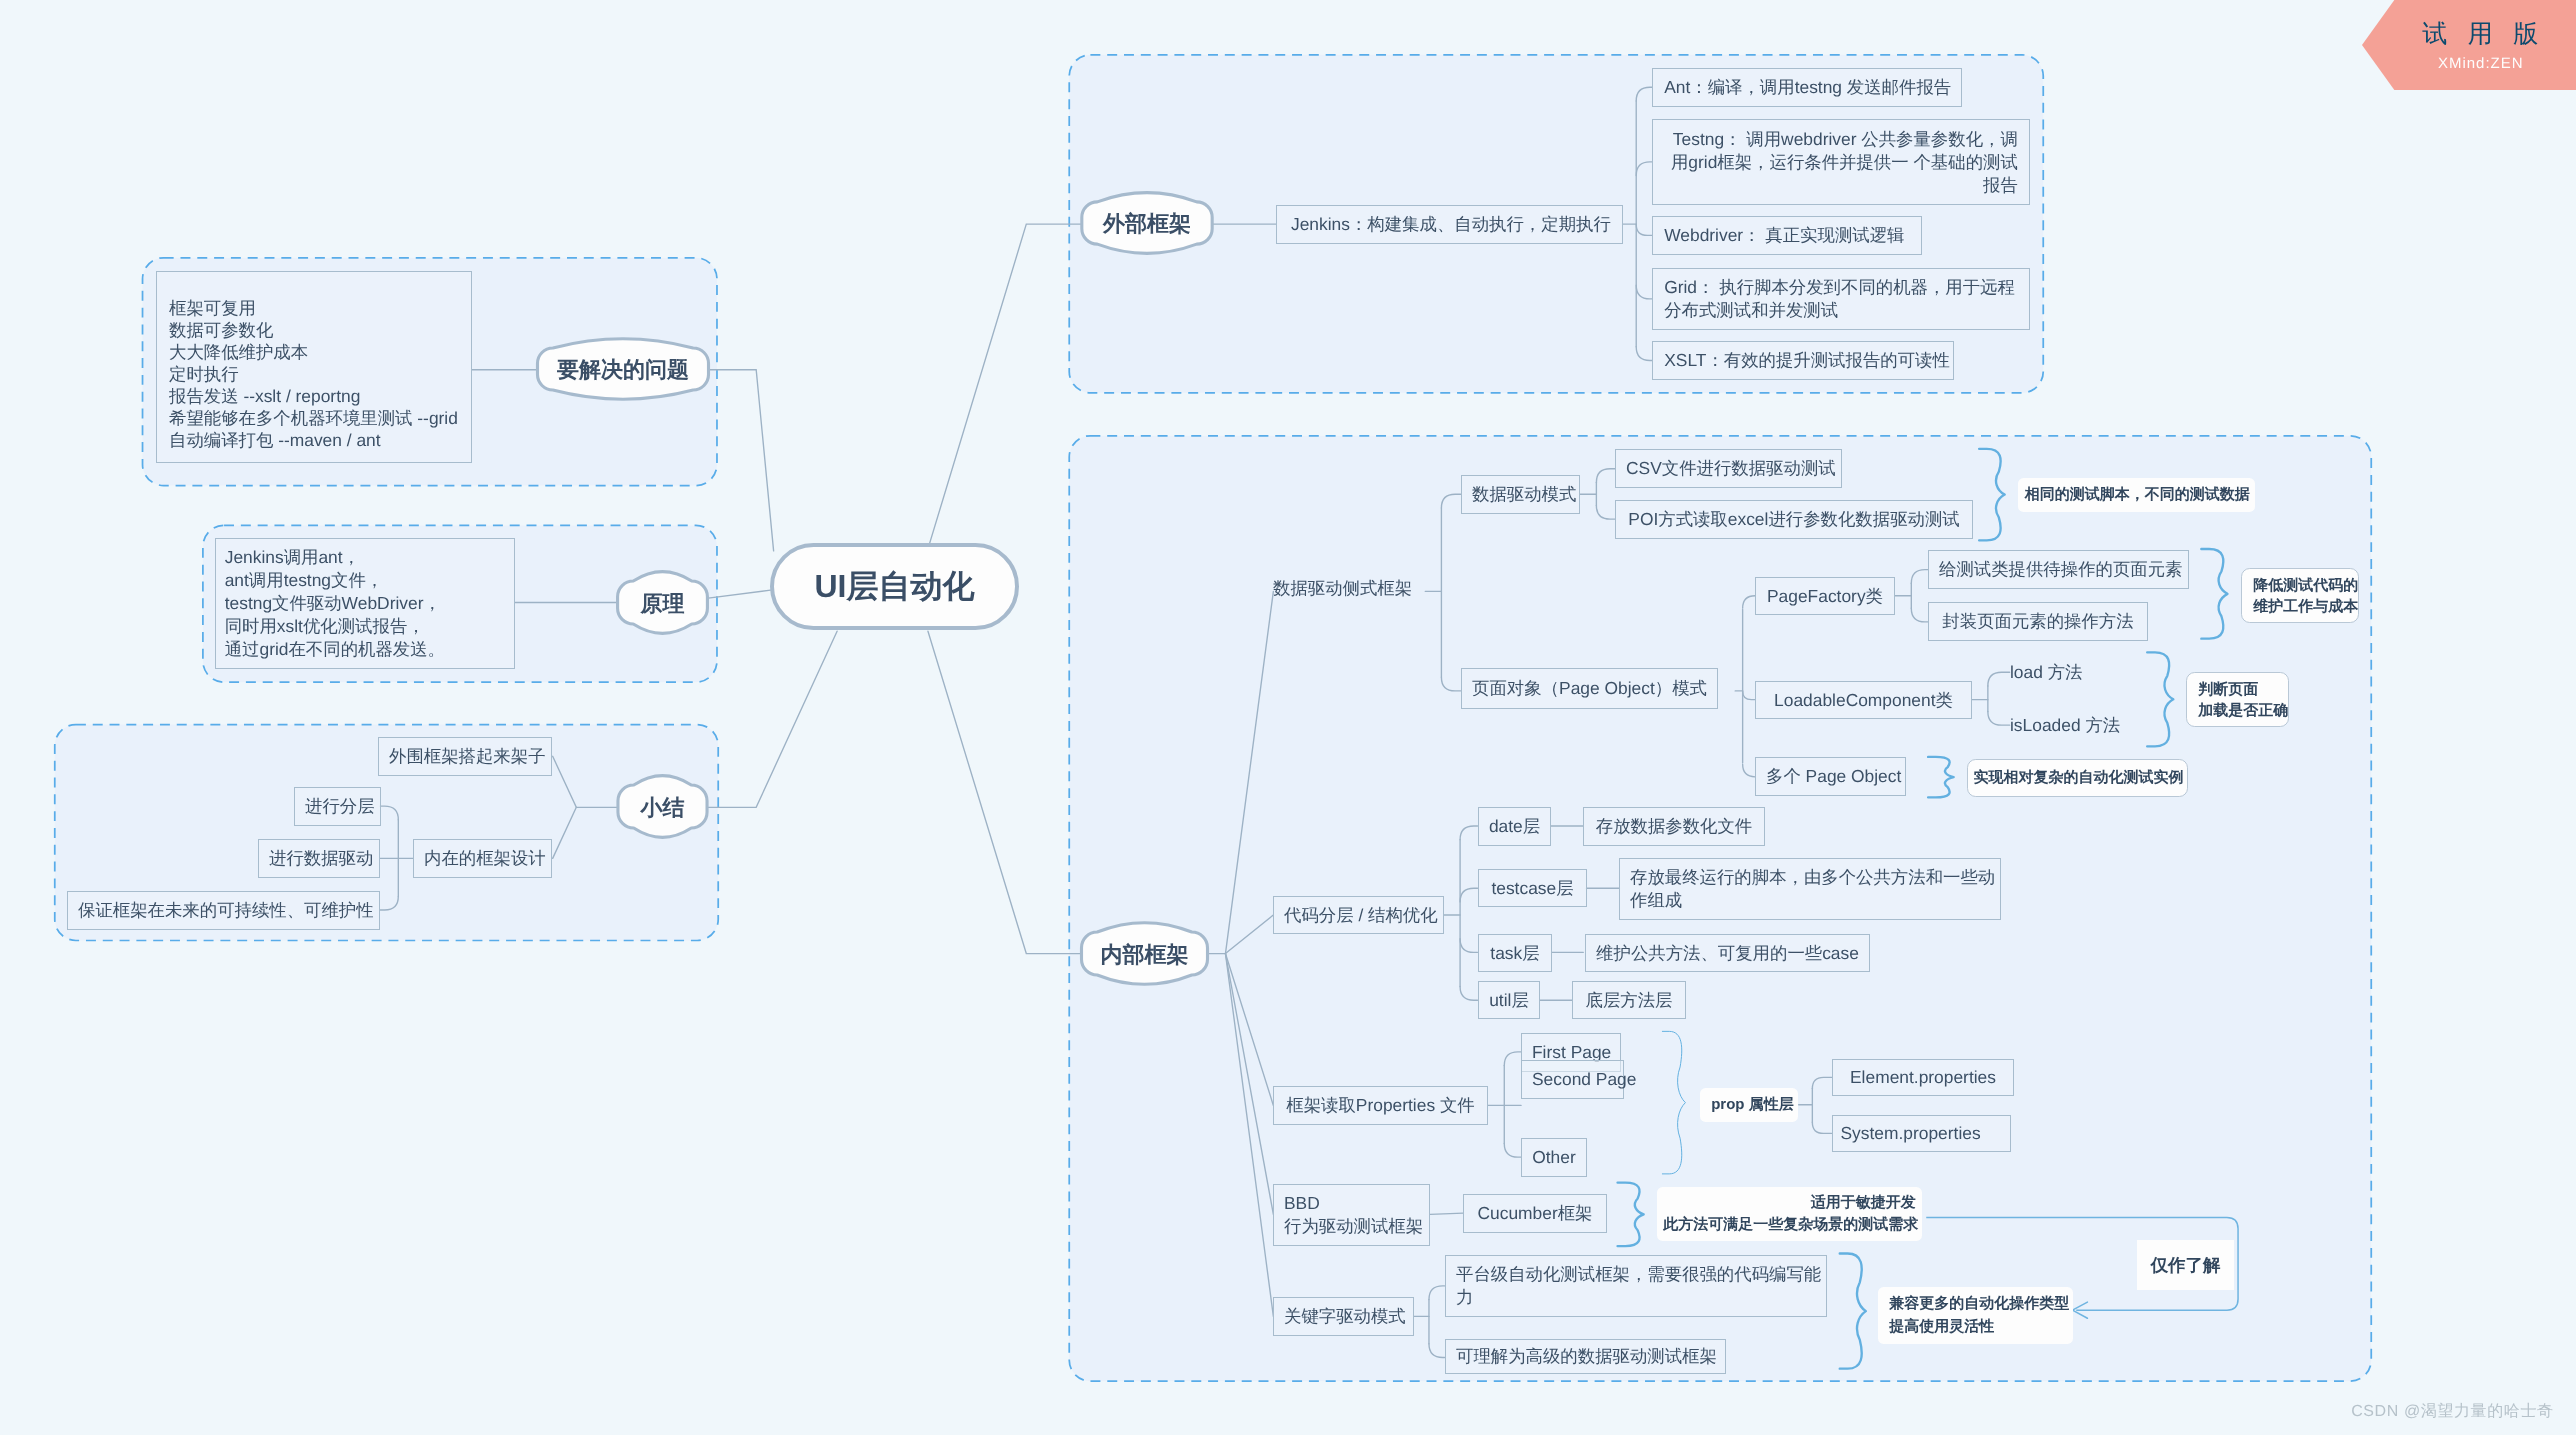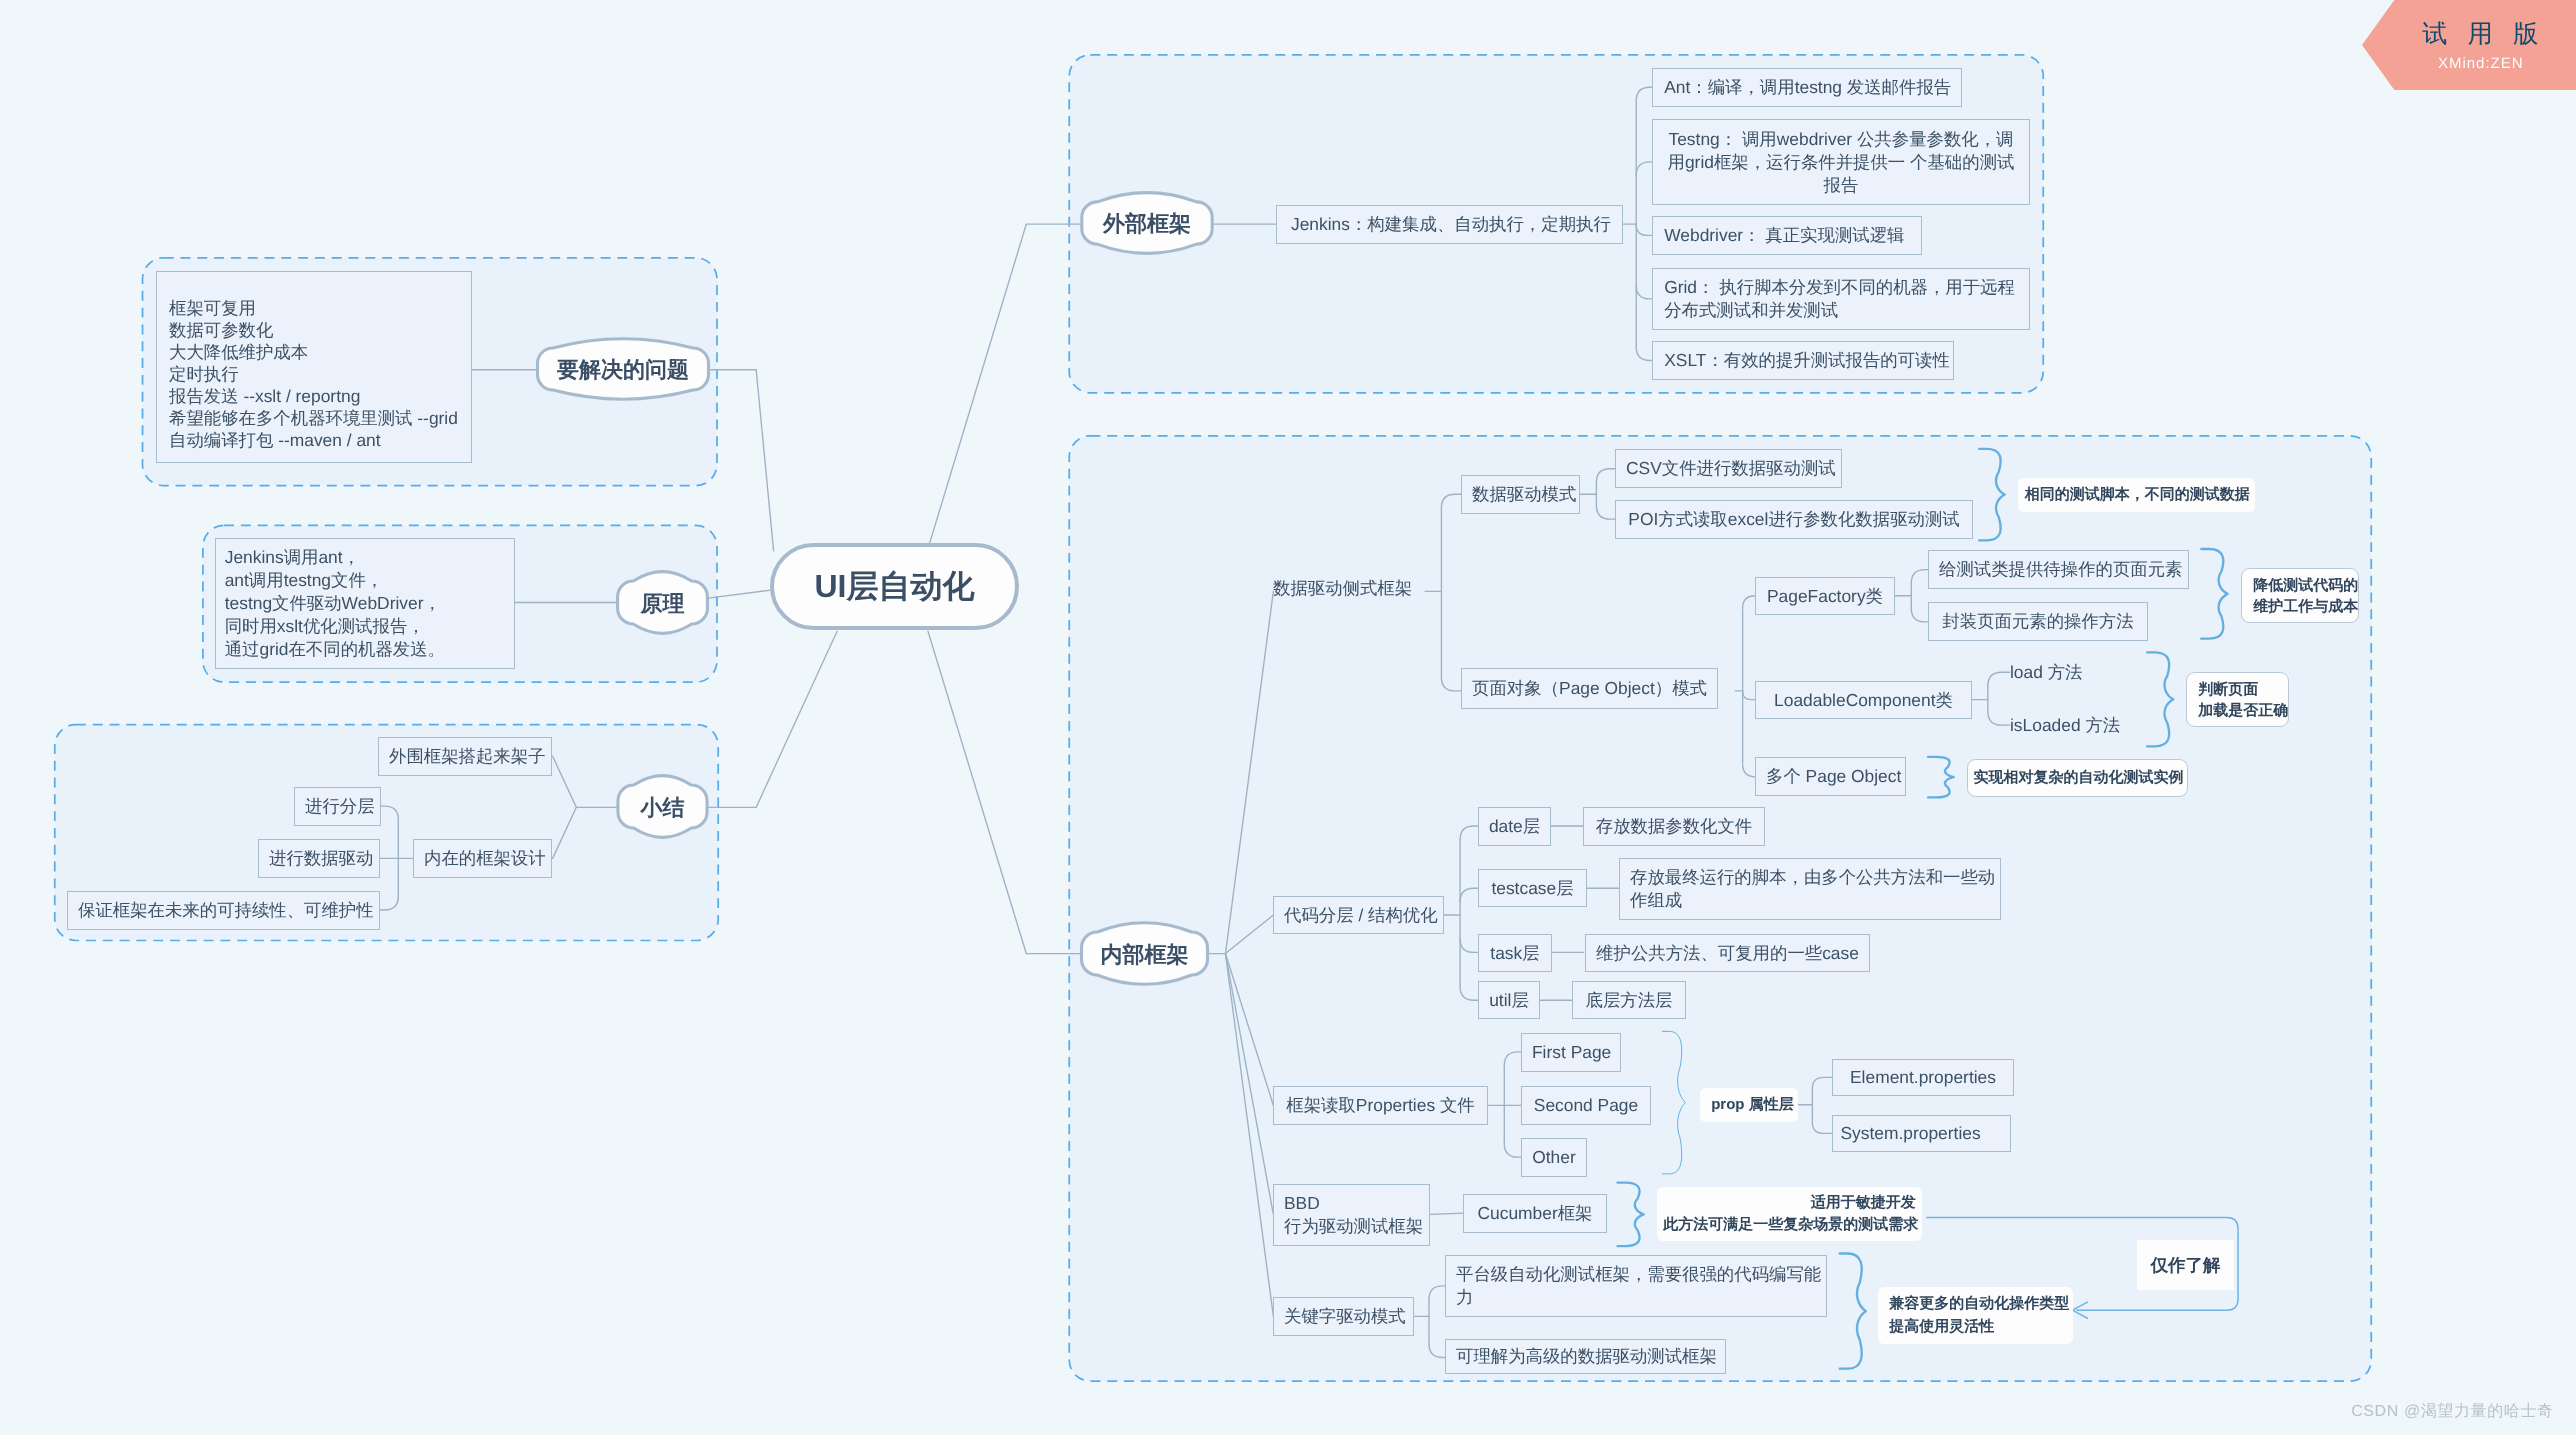--- a/index.html
+++ b/index.html
@@ -166,21 +166,21 @@
       </svg>
 <span style="position:relative;width:100%;text-align:center;font-size:22px;font-weight:bold;color:#3a4e66;margin-top:2.5px">外部框架</span>
     </div>
 <div class="nd rect nw" style="left:1276px;top:205px;width:347px;height:39px;font-size:17.4px;line-height:21px">
       <span style="padding:0 11.2px;text-align:right;width:100%;box-sizing:border-box">Jenkins：构建集成、自动执行，定期执行</span>
     </div>
 <div class="nd rect nw" style="left:1652px;top:68px;width:310px;height:39px;font-size:17.4px;line-height:21px">
       <span style="padding:0 11.2px;text-align:left;width:100%;box-sizing:border-box">Ant：编译，调用testng 发送邮件报告</span>
     </div>
 <div class="nd rect nw" style="left:1652px;top:119px;width:378px;height:86px;font-size:17.4px;line-height:23px">
-      <span style="padding:0 11.2px;text-align:center;width:100%;box-sizing:border-box">Testng： 调用webdriver 公共参量参数化，调<br>用grid框架，运行条件并提供一  个基础的测试<br>报告</span>
+      <span style="padding:0 11.2px;text-align:right;width:100%;box-sizing:border-box">Testng： 调用webdriver 公共参量参数化，调<br>用grid框架，运行条件并提供一  个基础的测试<br>报告</span>
     </div>
 <div class="nd rect nw" style="left:1652px;top:216px;width:270px;height:39px;font-size:17.4px;line-height:21px">
       <span style="padding:0 11.2px;text-align:left;width:100%;box-sizing:border-box">Webdriver： 真正实现测试逻辑</span>
     </div>
 <div class="nd rect nw" style="left:1652px;top:268px;width:378px;height:62px;font-size:17.4px;line-height:23px">
       <span style="padding:0 11.2px;text-align:left;width:100%;box-sizing:border-box">Grid：  执行脚本分发到不同的机器，用于远程<br>分布式测试和并发测试</span>
     </div>
 <div class="nd rect nw" style="left:1652px;top:341px;width:302px;height:39px;font-size:17.4px;line-height:21px">
       <span style="padding:0 11.2px;text-align:left;width:100%;box-sizing:border-box">XSLT：有效的提升测试报告的可读性</span>
     </div>
@@ -264,21 +264,21 @@
     </div>
 <div class="nd rect nw" style="left:1572px;top:981px;width:114px;height:38px;font-size:17.4px;line-height:21px">
       <span style="padding:0 10px;text-align:center;width:100%;box-sizing:border-box">底层方法层</span>
     </div>
 <div class="nd rect nw" style="left:1273px;top:1086px;width:215px;height:39px;font-size:17.4px;line-height:21px">
       <span style="padding:0 10px;text-align:center;width:100%;box-sizing:border-box">框架读取Properties 文件</span>
     </div>
 <div class="nd rect nw" style="left:1521px;top:1033px;width:100px;height:39px;font-size:17.4px;line-height:21px">
       <span style="padding:0 10px;text-align:center;width:100%;box-sizing:border-box">First Page</span>
     </div>
-<div class="nd rect nw" style="left:1521px;top:1086px;width:130px;height:39px;font-size:17.4px;line-height:21px">
+<div class="nd rect nw" style="left:1521px;top:1060px;width:103px;height:39px;font-size:17.4px;line-height:21px">
       <span style="padding:0 10px;text-align:center;width:100%;box-sizing:border-box">Second Page</span>
     </div>
 <div class="nd rect nw" style="left:1521px;top:1138px;width:66px;height:39px;font-size:17.4px;line-height:21px">
       <span style="padding:0 10px;text-align:center;width:100%;box-sizing:border-box">Other</span>
     </div>
 <div class="nd callout nw" style="left:1700px;top:1088px;width:98px;height:34px;font-size:15px;line-height:18.7px">
       <span style="padding:0 11.2px;text-align:left;width:100%;box-sizing:border-box">prop 属性层</span>
     </div>
 <div class="nd rect nw" style="left:1832px;top:1059px;width:182px;height:37px;font-size:17.4px;line-height:21px">
       <span style="padding:0 7.5px;text-align:center;width:100%;box-sizing:border-box">Element.properties</span>

